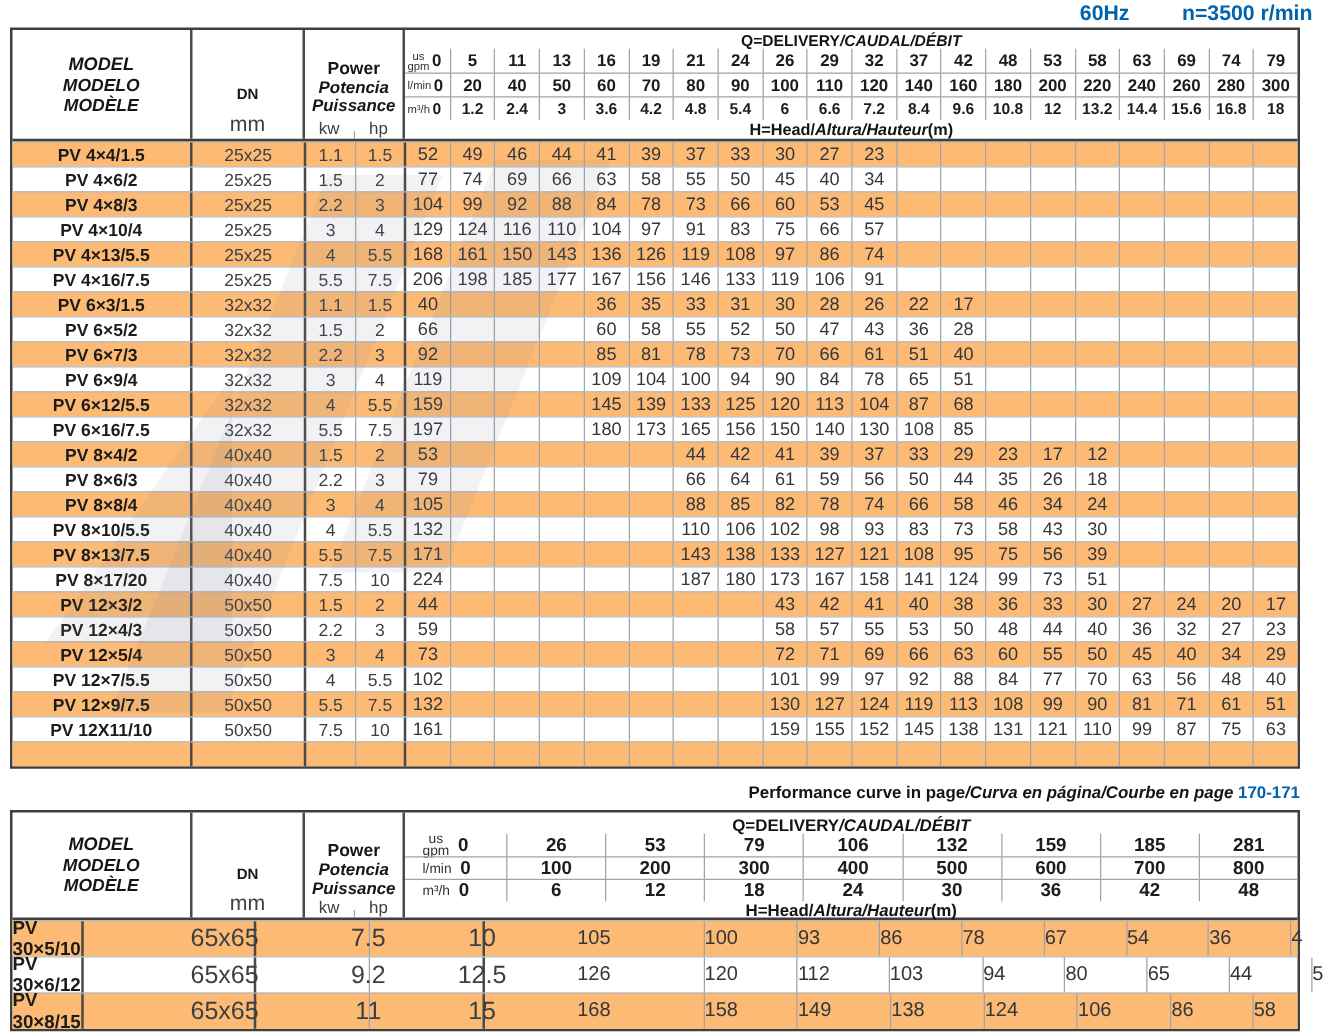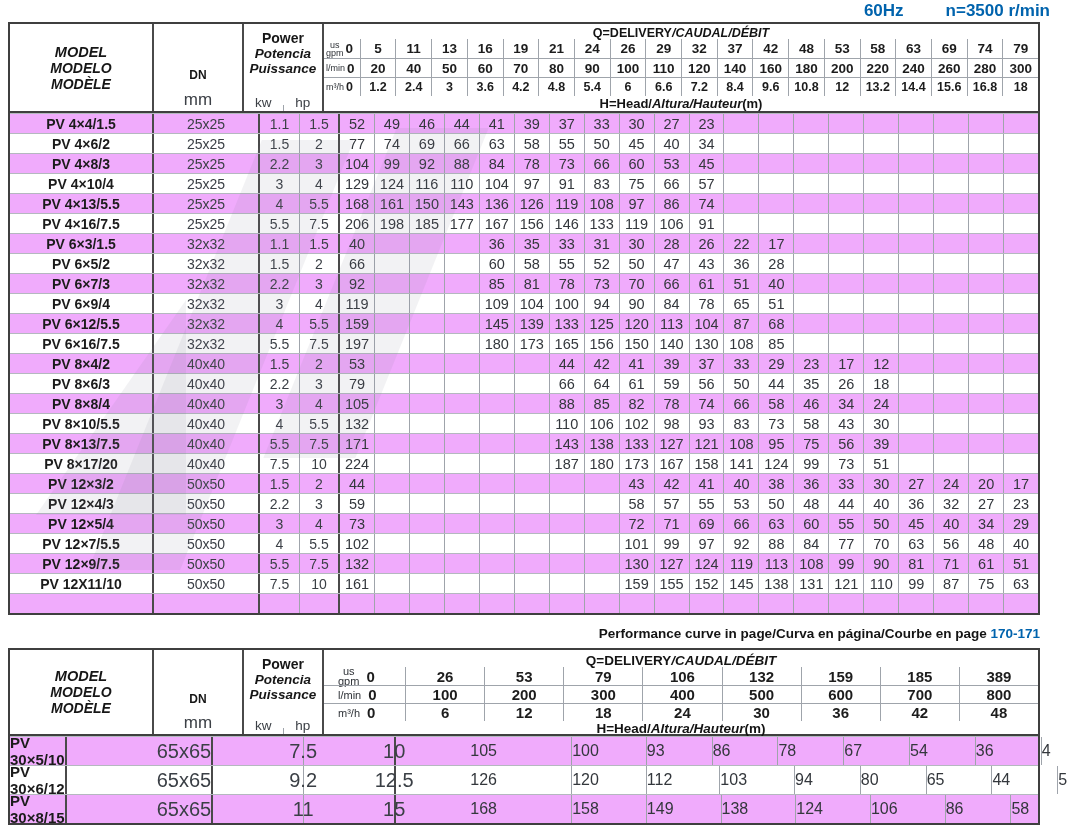--- a/index.html
+++ b/index.html
@@ -24,21 +24,21 @@
   .tbl { position: absolute; left: 8px; width: 1032px; border: 2px solid #3f3f3f; background: #fff; }
   #t1 { top: 22px; }
   #t2 { top: 648px; }
   
   .thead { position: relative; border-bottom: 2px solid #3f3f3f; }
   #t1 .thead { height: 89px; }
   #t2 .thead { height: 86px; }
   .hcell { position: absolute; top: 0; bottom: 0; display: flex; flex-direction: column; align-items: center; justify-content: center; }
   .hc-model { left: 0; width: 144px; border-right: 2px solid #4a4a4a; }
   .hc-dn    { left: 144px; width: 90px; border-right: 2px solid #4a4a4a; }
-  .hc-power { left: 234px; width: 80px; border-right: 2px solid #4a4a4a; justify-content: flex-start; padding-top: 7px; }
+  .hc-power { left: 234px; width: 80px; border-right: 2px solid #4a4a4a; justify-content: flex-start; padding-top: 23px; }
   .hc-model .l1 { font-weight: bold; font-size: 14.5px; color: #161616; font-style: italic; }
   .hc-model .l2 { font-weight: bold; font-style: italic; font-size: 14px; color: #161616; }
   .hc-dn .dnlbl { font-weight: bold; font-size: 12px; margin-top: 14px; color: #161616; }
   .hc-dn .mm { position: absolute; bottom: 1px; font-size: 17px; color: #3c4046; }
   .hc-power .p1 { font-weight: bold; font-size: 14px; color: #161616; line-height: 15px; }
   .hc-power .p2 { font-weight: bold; font-style: italic; font-size: 13.5px; color: #161616; line-height: 15px; }
   .kwhp { position: absolute; bottom: 0; left: 0; right: 0; height: 22px; display: flex; }
   .kwhp > div { flex: 1 1 0; display: flex; align-items: flex-end; justify-content: center; font-size: 13.5px; color: #3c4046; padding-bottom: 1px; }
   .kwhp > div:first-child { border-right: 1px solid #9fa4ab; margin-top: 16px; }
   
@@ -65,38 +65,38 @@
   .hrow { flex: 1 1 auto; display: flex; align-items: center; justify-content: center; font-weight: bold; color: #141414; }
   #t1 .hrow { font-size: 13px; }
   #t2 .hrow { font-size: 13.5px; }
   .hrow .it { font-style: italic; }
   
   .trow { display: flex; }
   #t1 .trow { height: 20px; border-top: 1px solid #b4b8bf; }
   #t2 .trow { height: 29px; border-top: 1px solid #b4b8bf; gap: 47px; }
   .trow:first-child { border-top: none; }
   .trow.gstart { border-top: 2px solid #4a4a4a; }
-  .trow.shade { background: #f0abfc; }
+  .trow.shade { background: #fdba74; }
   .trow > div { display: flex; align-items: center; justify-content: center; }
   .c-model { width: 144px; border-right: 2px solid #4a4a4a; font-weight: bold; color: #1b1b1b; }
   #t1 .c-model { font-size: 14px; }
   #t2 .c-model { font-size: 15px; }
-  .c-dn { width: 106px; border-right: 2px solid #4a4a4a; color: #3a3f45; }
+  .c-dn { width: 91px; border-right: 2px solid #4a4a4a; color: #3a3f45; }
   .c-kw { width: 40px; border-right: 1px solid #9fa4ab; color: #3a3f45; }
   .c-hp { width: 40px; border-right: 2px solid #4a4a4a; color: #3a3f45; }
   #t1 .c-dn, #t1 .c-kw, #t1 .c-hp { font-size: 14px; }
   #t2 .c-dn, #t2 .c-kw, #t2 .c-hp { font-size: 20px; padding-left: 43px; }
   .c-h { flex: 1 1 0; color: #33373c; }
   .c-h.fixed { flex: 0 0 81px; }
   #t1 .c-h { font-size: 14.5px; }
   #t2 .c-h { font-size: 16px; }
   .c-h.bl { border-left: 1px solid #9fa4ab; }
   
   .perf-note { position: absolute; top: 626px; right: 27px; font-size: 13.5px; font-weight: bold; color: #141414; }
-  .perf-note .it { }
+  .perf-note .it { font-style: italic; }
   .perf-note .pg { color: #0063ad; }
 </style>
 </head>
 <body>
 
 <div class="page">
 
   <div class="freq-line">
     <span>60Hz</span>
     <span>n=3500 r/min</span>
@@ -893,21 +893,21 @@
               <div class="ulab"><span>us</span><br><span>gpm</span></div>
               <div class="uzero" style="display: inline;">0</div>
             </div>
             <div class="ucell bl">26</div>
             <div class="ucell bl">53</div>
             <div class="ucell bl">79</div>
             <div class="ucell bl">106</div>
             <div class="ucell bl">132</div>
             <div class="ucell bl">159</div>
             <div class="ucell bl">185</div>
-            <div class="ucell bl">389</div>
+            <div class="ucell bl">281</div>
             <div class="ucell bt first">
               <div class="ulab">l/min</div>
               <div class="uzero" style="display: inline;">0</div>
             </div>
             <div class="ucell bl bt">100</div>
             <div class="ucell bl bt">200</div>
             <div class="ucell bl bt">300</div>
             <div class="ucell bl bt">400</div>
             <div class="ucell bl bt">500</div>
             <div class="ucell bl bt">600</div>

